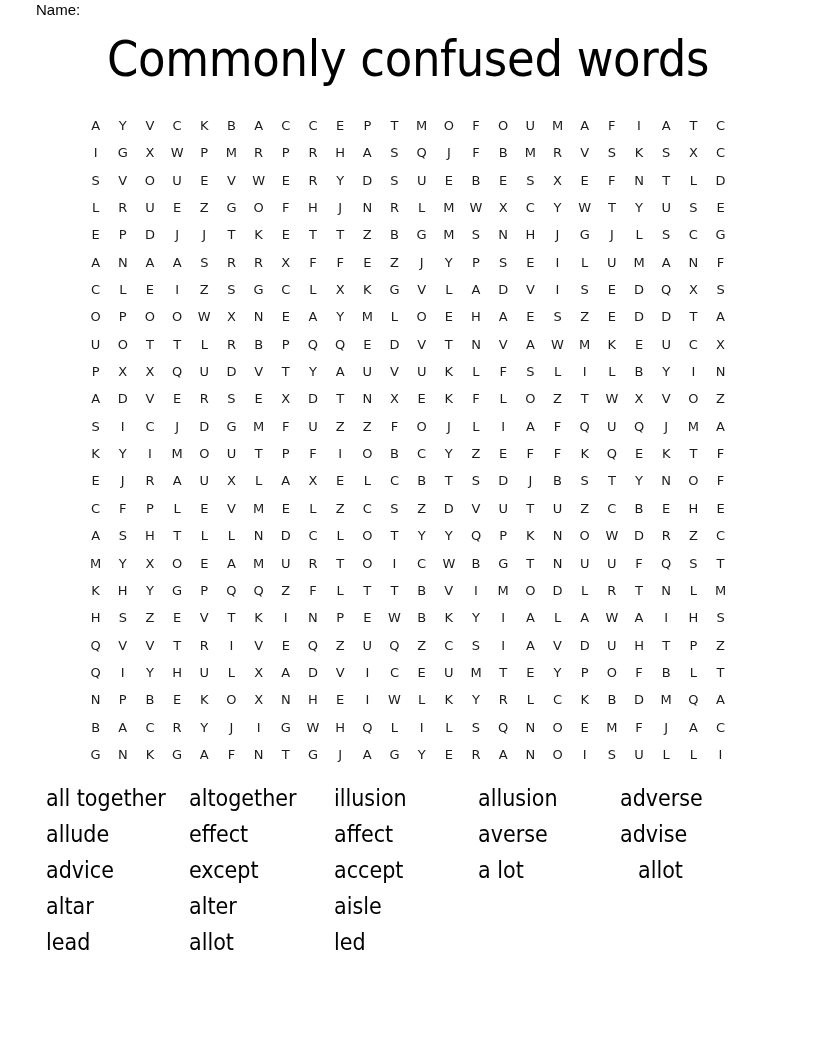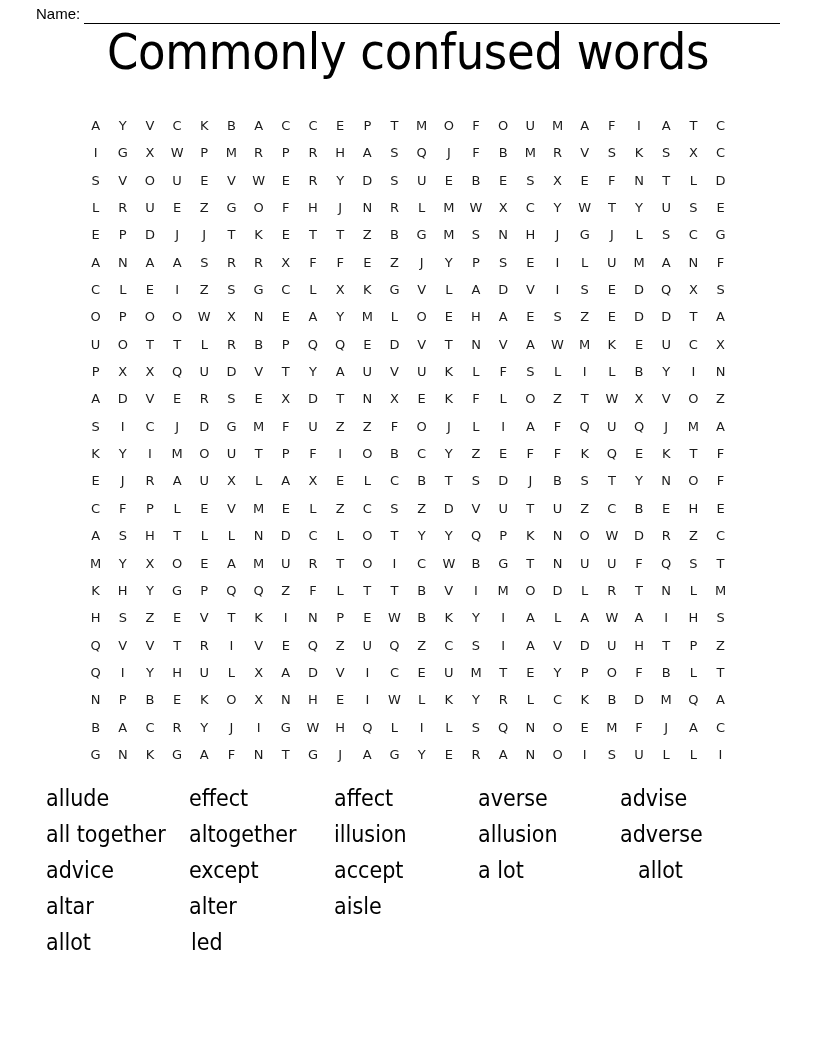--- a/index.html
+++ b/index.html
@@ -17,39 +17,40 @@
   }
 
   
   #name-row {
     position: absolute;
     left: 36px;
     top: 0px;
     width: 744px;
     height: 24px;
     display: flex;
-    align-items: flex-end;
+    align-items: flex-start;
+    flex-direction: column;
   }
   #name-label {
     font-size: 15px;
     line-height: 20px;
     white-space: nowrap;
   }
   #name-rule {
     flex: 1 1 auto;
     margin-left: 4px;
     border-bottom: 1px solid #000;
     height: 15px;
   }
 
   
   #puzzle-title {
     position: absolute;
     left: 0;
-    top: 21px;
+    top: 28px;
     width: 816px;
     text-align: center;
     font-family: "DejaVu Sans Condensed", "Liberation Sans Narrow", "Liberation Sans", sans-serif;
     font-size: 50px;
     font-weight: 400;
     line-height: 62px;
     letter-spacing: -0.3px;
     white-space: nowrap;
   }
 
@@ -730,43 +731,44 @@
       <span class="grid-cell">S</span>
       <span class="grid-cell">U</span>
       <span class="grid-cell">L</span>
       <span class="grid-cell">L</span>
       <span class="grid-cell">I</span>
     </div>
   </div>
 
 <div id="word-list">
     <div class="word-row">
+      <span class="word-cell c0">all together</span>
+      <span class="word-cell c1">altogether</span>
+      <span class="word-cell c2">illusion</span>
+      <span class="word-cell c3">allusion</span>
+      <span class="word-cell c4">adverse</span>
+    </div>
+    <div class="word-row">
       <span class="word-cell c0">allude</span>
       <span class="word-cell c1">effect</span>
       <span class="word-cell c2">affect</span>
       <span class="word-cell c3">averse</span>
       <span class="word-cell c4">advise</span>
-    </div>
-    <div class="word-row">
-      <span class="word-cell c0">all together</span>
-      <span class="word-cell c1">altogether</span>
-      <span class="word-cell c2">illusion</span>
-      <span class="word-cell c3">allusion</span>
-      <span class="word-cell c4">adverse</span>
     </div>
     <div class="word-row">
       <span class="word-cell c0">advice</span>
       <span class="word-cell c1">except</span>
       <span class="word-cell c2">accept</span>
       <span class="word-cell c4">a lot</span>
       <span class="word-cell c3">allot</span>
     </div>
     <div class="word-row">
       <span class="word-cell c0">altar</span>
       <span class="word-cell c1">alter</span>
       <span class="word-cell c3">aisle</span>
     </div>
     <div class="word-row">
+      <span class="word-cell c0">lead</span>
       <span class="word-cell c1">allot</span>
       <span class="word-cell c2">led</span>
       <span class="word-cell c4"></span>
     </div>
   </div>
 
 </body></html>

